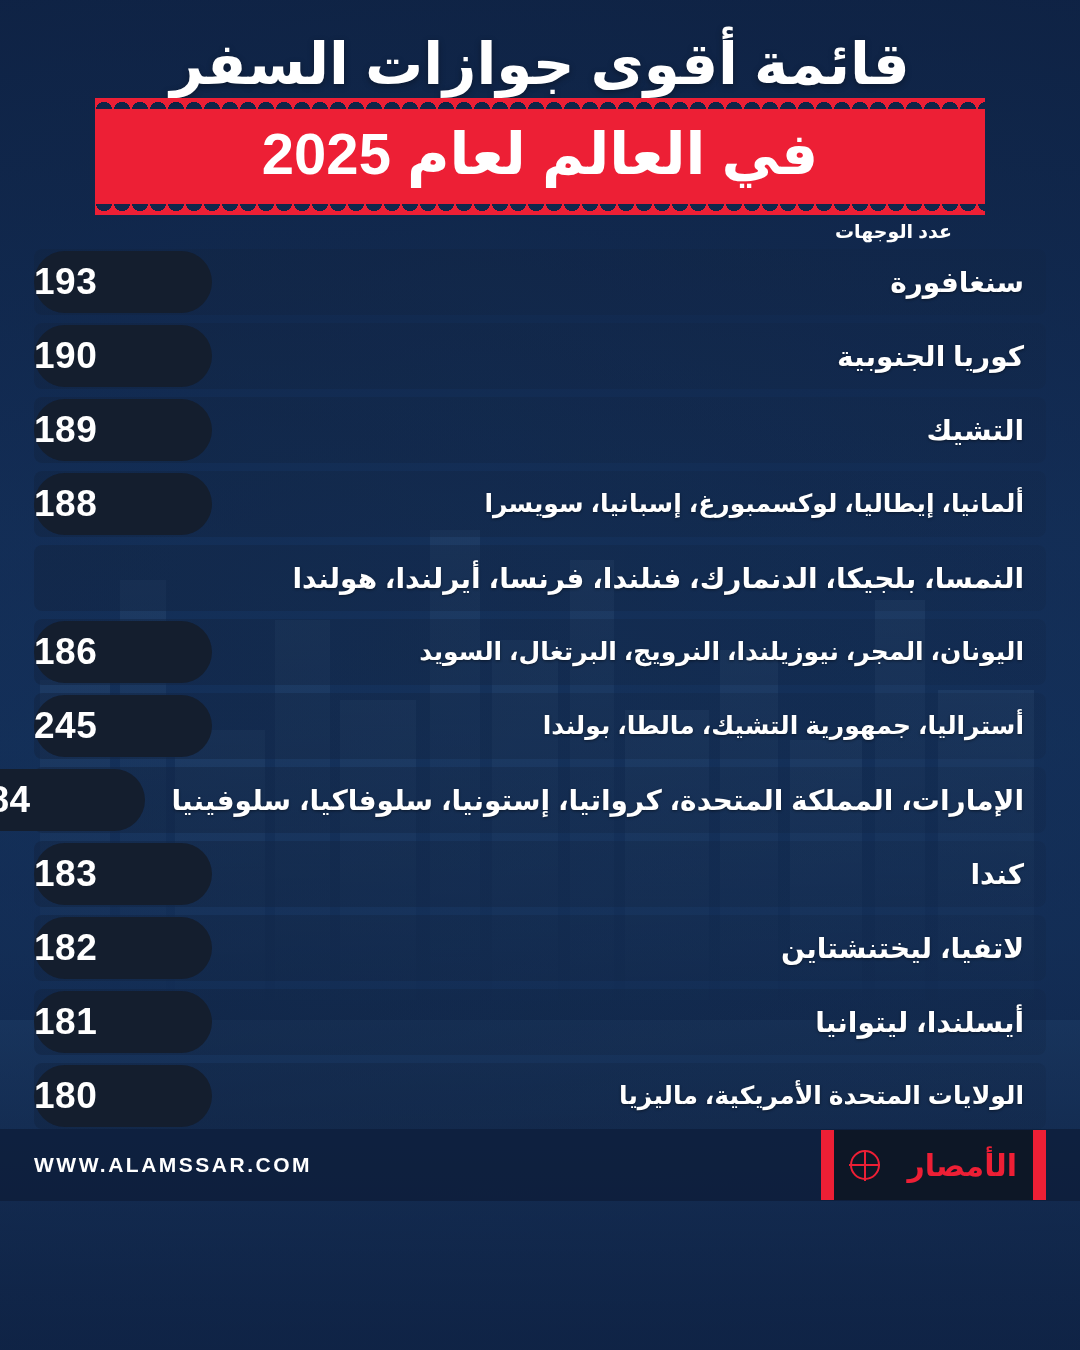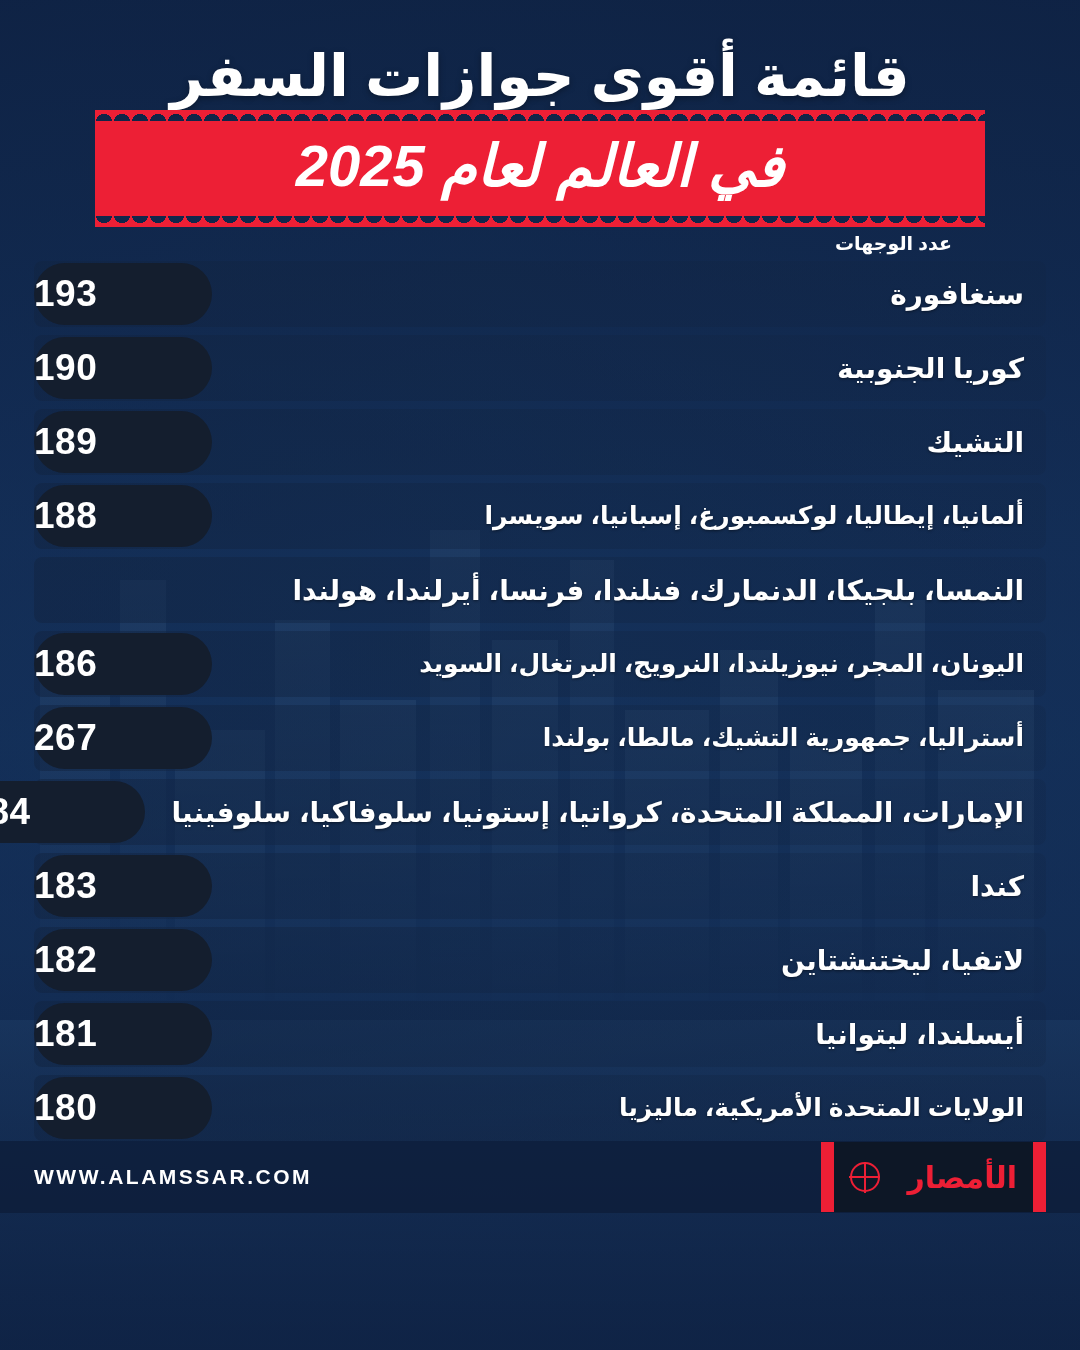--- a/index.html
+++ b/index.html
@@ -51,21 +51,20 @@
     z-index: 2;
   }
 
   .page {
     position: relative;
     z-index: 3;
     width: 1080px;
     height: 955px;
     display: flex;
     flex-direction: column;
-    margin-top: 12px;
   }
 
   
   .header {
     padding: 28px 30px 0 30px;
   }
   .title-line1 {
     text-align: center;
     color: #ffffff;
     font-size: 58px;
@@ -93,21 +92,20 @@
     background-size: 18px 12px;
   }
   .title-band::before { top: -11px; transform: scaleY(-1); }
   .title-band::after { bottom: -11px; }
   .title-line2 {
     text-align: center;
     color: #ffffff;
     font-size: 58px;
     font-weight: bold;
     line-height: 1.2;
-    font-style: italic;
   }
 
   
   .col-caption {
     margin-top: 16px;
     padding-right: 7px;
     padding-left: 0;
     width: 100%;
     display: flex;
     justify-content: flex-end;
@@ -325,21 +323,21 @@
       <div class="label">اليونان، المجر، نيوزيلندا، النرويج، البرتغال، السويد</div>
       <div class="pill">
           <span>186</span>
         </div>
     </div>
 
     <div class="row long">
       <div class="row-bg"></div>
       <div class="label">أستراليا، جمهورية التشيك، مالطا، بولندا</div>
       <div class="pill">
-          <span>267</span>
+          <span>245</span>
         </div>
     </div>
 
     <div class="row xlong">
       <div class="row-bg"></div>
       <div class="label">الإمارات، المملكة المتحدة، كرواتيا، إستونيا، سلوفاكيا، سلوفينيا</div>
       <div class="pill">
           <span>184</span>
         </div>
     </div>

